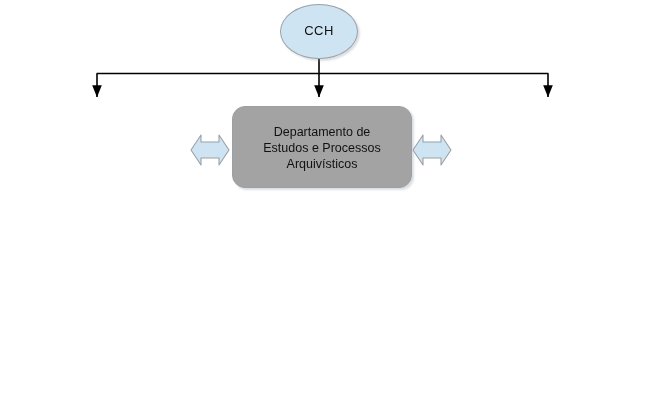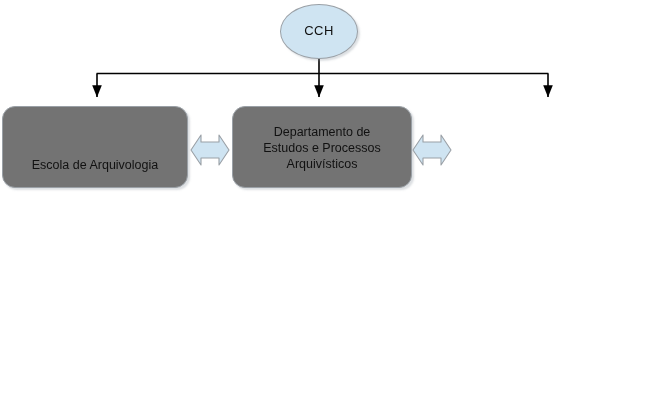--- a/index.html
+++ b/index.html
@@ -55,21 +55,21 @@
     letter-spacing: 0.4px;
     line-height: 1.1;
     text-align: center;
   }
 
   
   .leaf-node {
     position: absolute;
     top: 106px;
     height: 82px;
-    background: #737373;
+    background: #a3a3a3;
     border: 1px solid #9aa0a6;
     border-radius: 13px;
     box-sizing: border-box;
     overflow: hidden;
     box-shadow: 2px 2px 2px rgba(140,150,160,0.30);
   }
   .leaf-node .node-text {
     position: absolute;
     left: 0;
     width: 100%;
@@ -119,23 +119,20 @@
 
     <line x1="319" y1="73.5" x2="319" y2="97" stroke="#000000" stroke-width="1.6" marker-end="url(#down-arrowhead)"></line>
 
     <line x1="548" y1="73.5" x2="548" y2="97" stroke="#000000" stroke-width="1.6" marker-end="url(#down-arrowhead)"></line>
   </svg>
 
   <div class="root-node">
     <span class="node-text">CCH</span>
   </div>
 
-  <div class="leaf-node" id="node-escola">
-    <span class="node-text">Escola de Arquivologia</span>
-  </div>
 
   <svg class="bidir-arrow" id="arrow-escola-departamento" viewBox="0 0 40 38" width="40" height="38">
     <path d="M 11 4 L 11 11 L 29 11 L 29 4 L 39 19 L 29 34 L 29 27 L 11 27 L 11 34 L 1 19 Z" fill="#cfe4f2" stroke="#9aa0a6" stroke-width="1.1" stroke-linejoin="round"></path>
   </svg>
 
   <div class="leaf-node" id="node-departamento">
     <span class="node-text">Departamento de
 Estudos e Processos
 Arquivísticos</span>
   </div>

